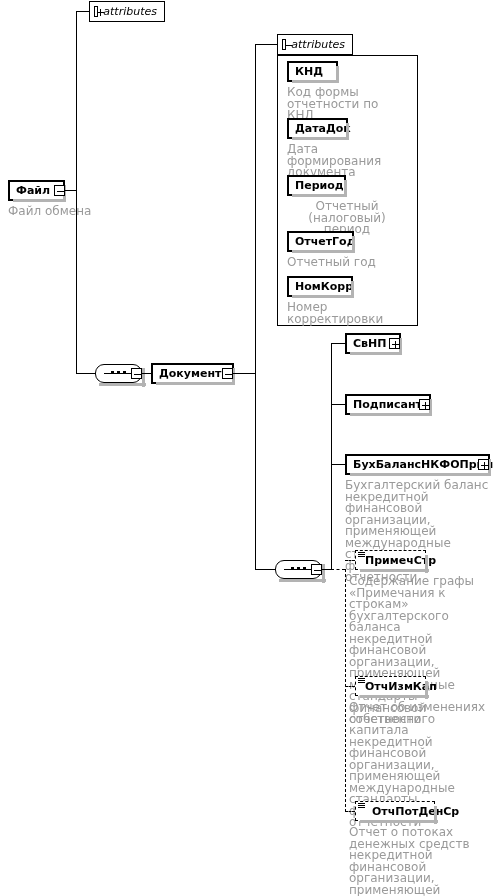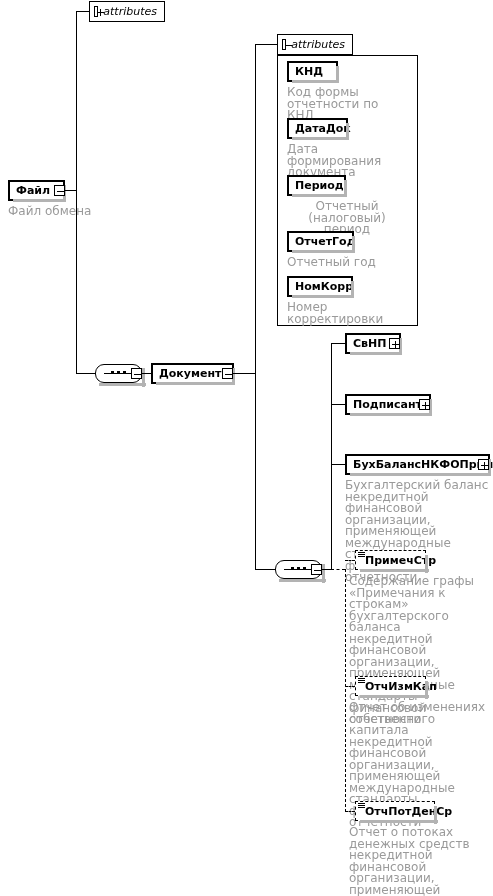--- a/index.html
+++ b/index.html
@@ -238,21 +238,21 @@
   </div>
   <div class="desc" style="left:349px;top:702px;width:148px;">Отчет об изменениях
 собственного капитала
 некредитной финансовой
 организации, применяющей
 международные
 стандарты финансовой
 отчетности</div>
 
   <div class="dln h" style="left:345px;top:811px;width:10px;"></div>
-  <div class="node opt" style="left:355px;top:801px;width:80px;padding-left:9px;">
+  <div class="node opt" style="left:355px;top:801px;width:80px;padding-left:16px;">
     <span class="repeat-glyph">
         <i></i>
         <i></i>
         <i></i>
       </span>
     <span class="nm">ОтчПотДенСр</span>
   </div>
   <div class="desc" style="left:349px;top:827px;width:148px;">Отчет о потоках
 денежных средств
 некредитной финансовой

